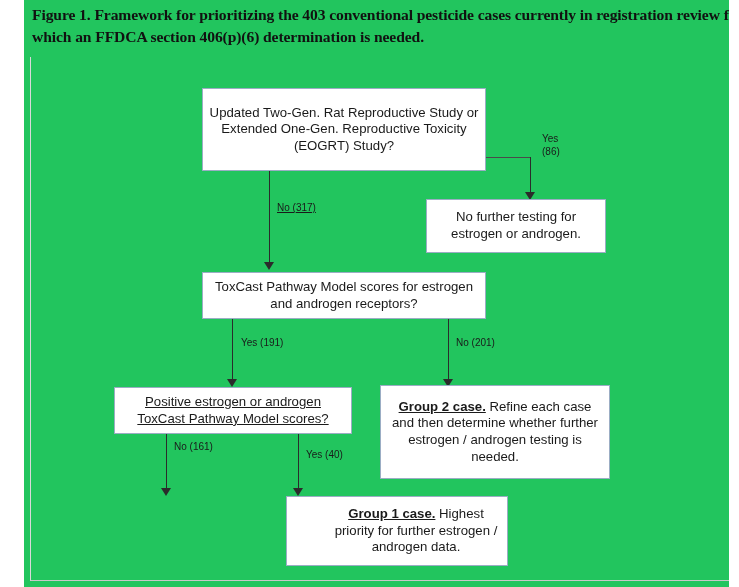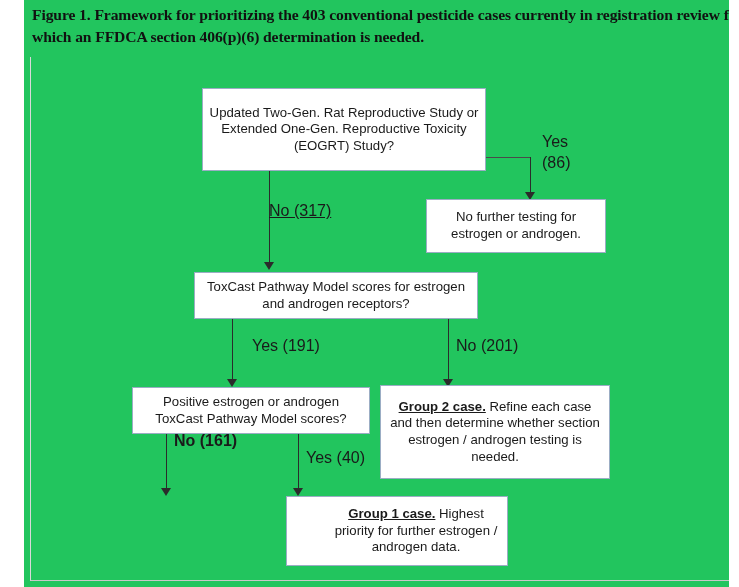--- a/index.html
+++ b/index.html
@@ -78,21 +78,21 @@
     width: 0;
     height: 0;
     border-left: 5px solid transparent;
     border-right: 5px solid transparent;
     border-top: 8px solid #2b2b2b;
   }
 
   
   .elabel {
     position: absolute;
-    font-size: 16px;
+    font-size: 10px;
     line-height: 1.3;
     color: #1a1a1a;
     white-space: pre-line;
   }
 </style>
 </head>
 <body>
 
 <div id="page">
 
@@ -109,45 +109,45 @@
   <div class="arrowhead" style="left:501px; top:192px;"></div>
   <div class="elabel" style="left:518px; top:132px;">Yes
 (86)</div>
 
   <div class="fbox" style="left:402px; top:199px; width:180px; height:54px;">
     <div class="inner">No further testing for estrogen or androgen.</div>
   </div>
 
   <div class="vline" style="left:245px; top:171px; height:93px;"></div>
   <div class="arrowhead" style="left:240px; top:262px;"></div>
-  <div class="elabel" style="left:245px; top:201px;text-decoration:underline;">No (317)</div>
+  <div class="elabel" style="left:253px; top:201px;text-decoration:underline;">No (317)</div>
 
-  <div class="fbox" style="left:170px; top:272px; width:284px; height:47px;">
+  <div class="fbox" style="left:178px; top:272px; width:284px; height:47px;">
     <div class="inner">ToxCast Pathway Model scores for estrogen and androgen receptors?</div>
   </div>
 
   <div class="vline" style="left:208px; top:319px; height:62px;"></div>
   <div class="arrowhead" style="left:203px; top:379px;"></div>
-  <div class="elabel" style="left:228px; top:336px;">Yes (191)</div>
+  <div class="elabel" style="left:217px; top:336px;">Yes (191)</div>
 
   <div class="vline" style="left:424px; top:319px; height:62px;"></div>
   <div class="arrowhead" style="left:419px; top:379px;"></div>
   <div class="elabel" style="left:432px; top:336px;">No (201)</div>
 
-  <div class="fbox" style="left:108px; top:387px; width:238px; height:47px;">
+  <div class="fbox" style="left:90px; top:387px; width:238px; height:47px;text-decoration:underline;">
     <div class="inner">Positive estrogen or androgen ToxCast Pathway Model scores?</div>
   </div>
 
   <div class="fbox" style="left:356px; top:385px; width:230px; height:94px;">
-    <div class="inner"><b>Group 2 case.</b><span> Refine each case and then determine whether section estrogen / androgen testing is needed.</span></div>
+    <div class="inner"><b>Group 2 case.</b><span> Refine each case and then determine whether further estrogen / androgen testing is needed.</span></div>
   </div>
 
   <div class="vline" style="left:142px; top:434px; height:56px;"></div>
   <div class="arrowhead" style="left:137px; top:488px;"></div>
-  <div class="elabel" style="left:150px; top:431px;font-weight:bold;">No (161)</div>
+  <div class="elabel" style="left:150px; top:440px;">No (161)</div>
 
   <div class="vline" style="left:274px; top:434px; height:56px;"></div>
   <div class="arrowhead" style="left:269px; top:488px;"></div>
   <div class="elabel" style="left:282px; top:448px;">Yes (40)</div>
 
 
   <div class="fbox" style="left:262px; top:496px; width:222px; height:70px;padding-left:44px;">
     <div class="inner"><b>Group 1 case.</b><span> Highest priority for further estrogen / androgen data.</span></div>
   </div>
 

